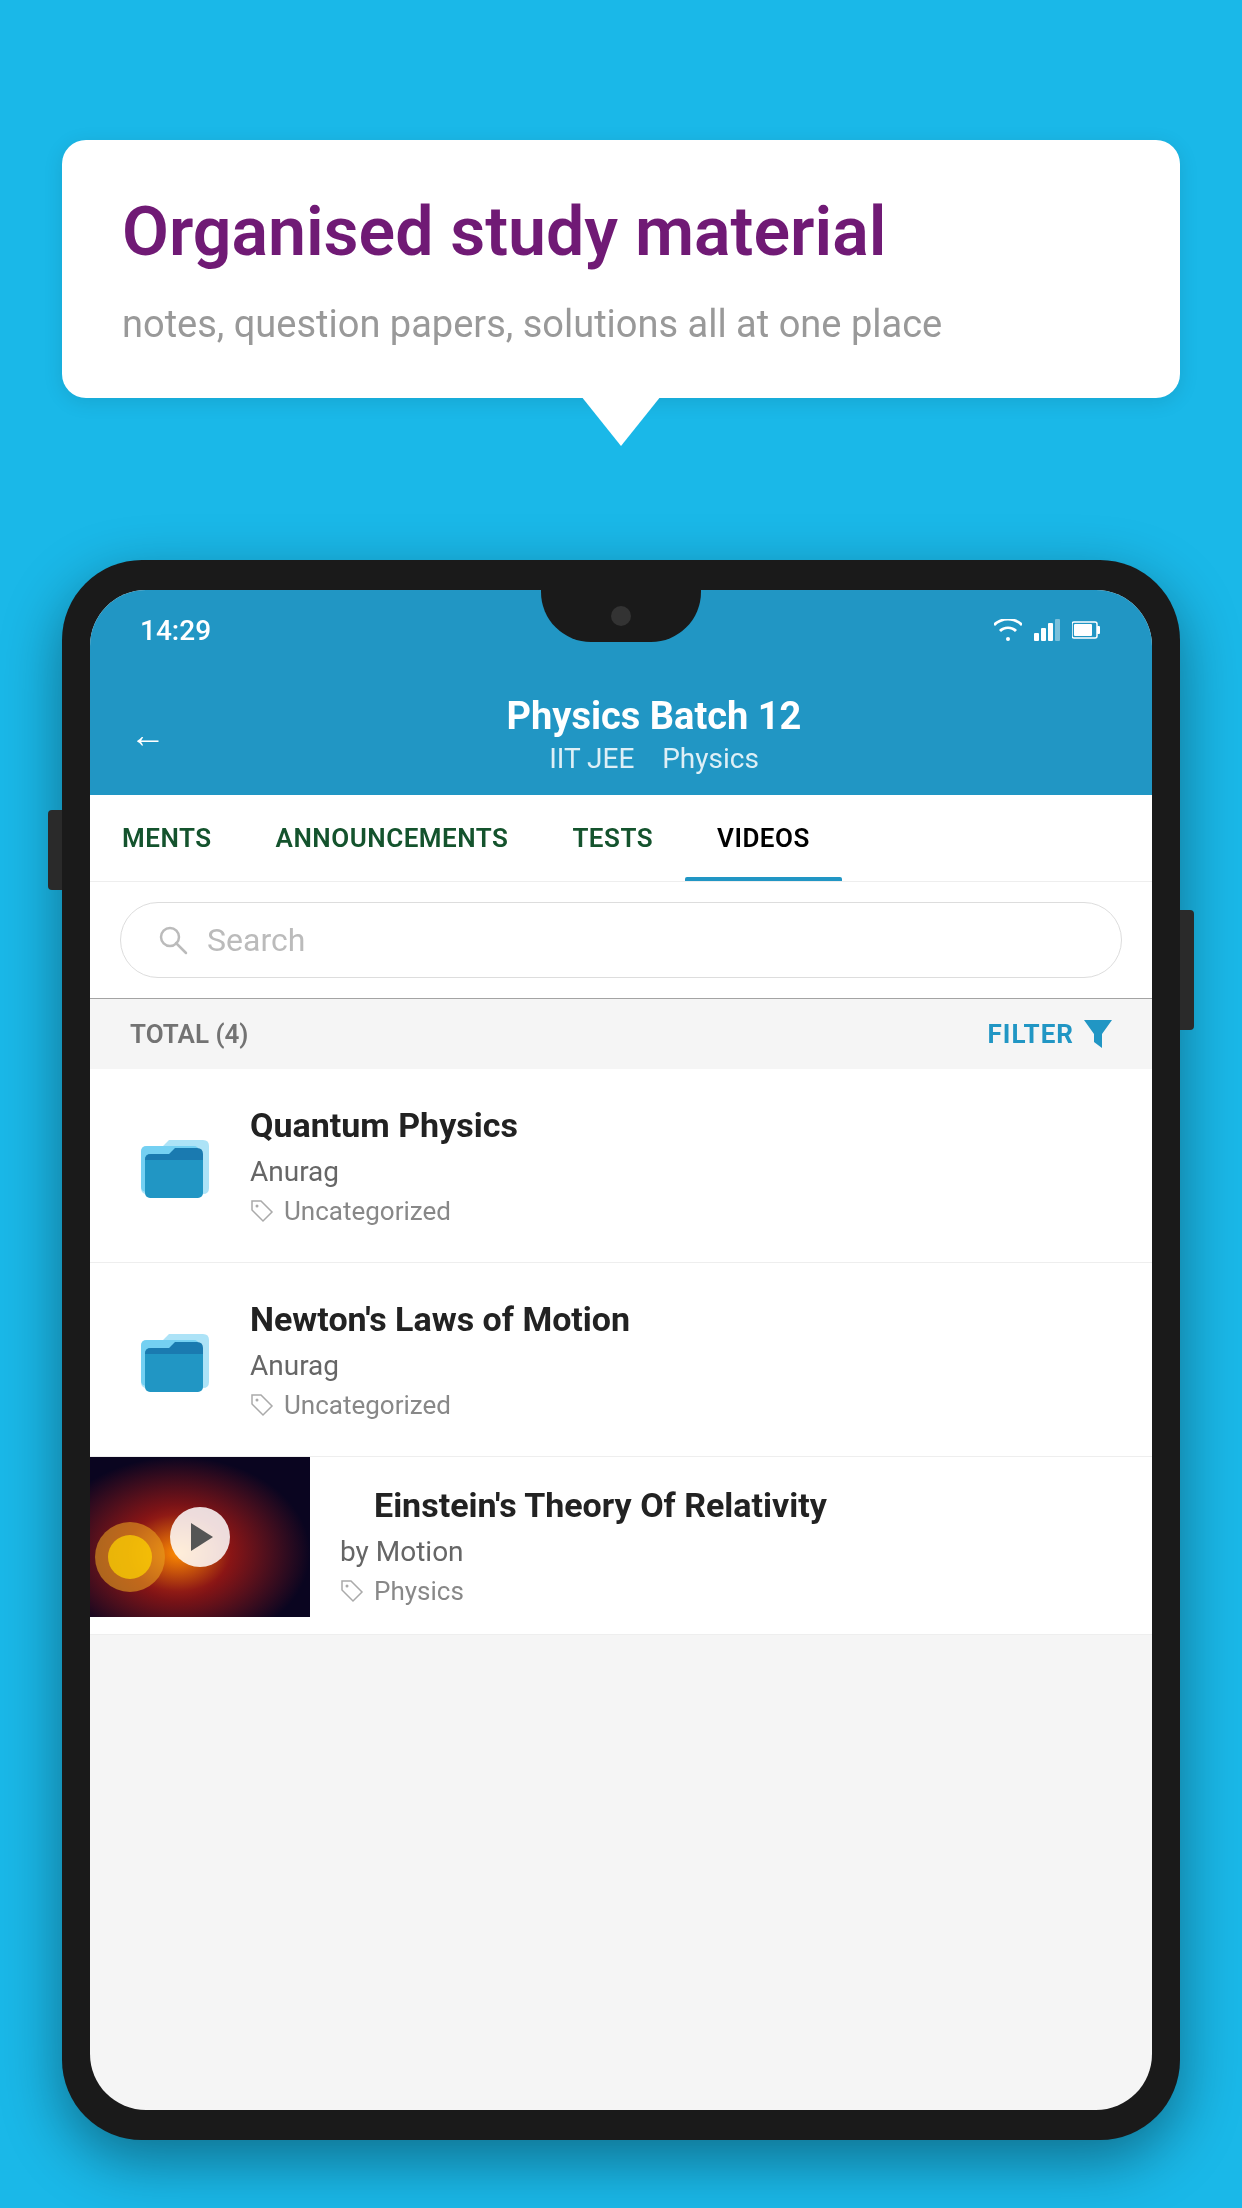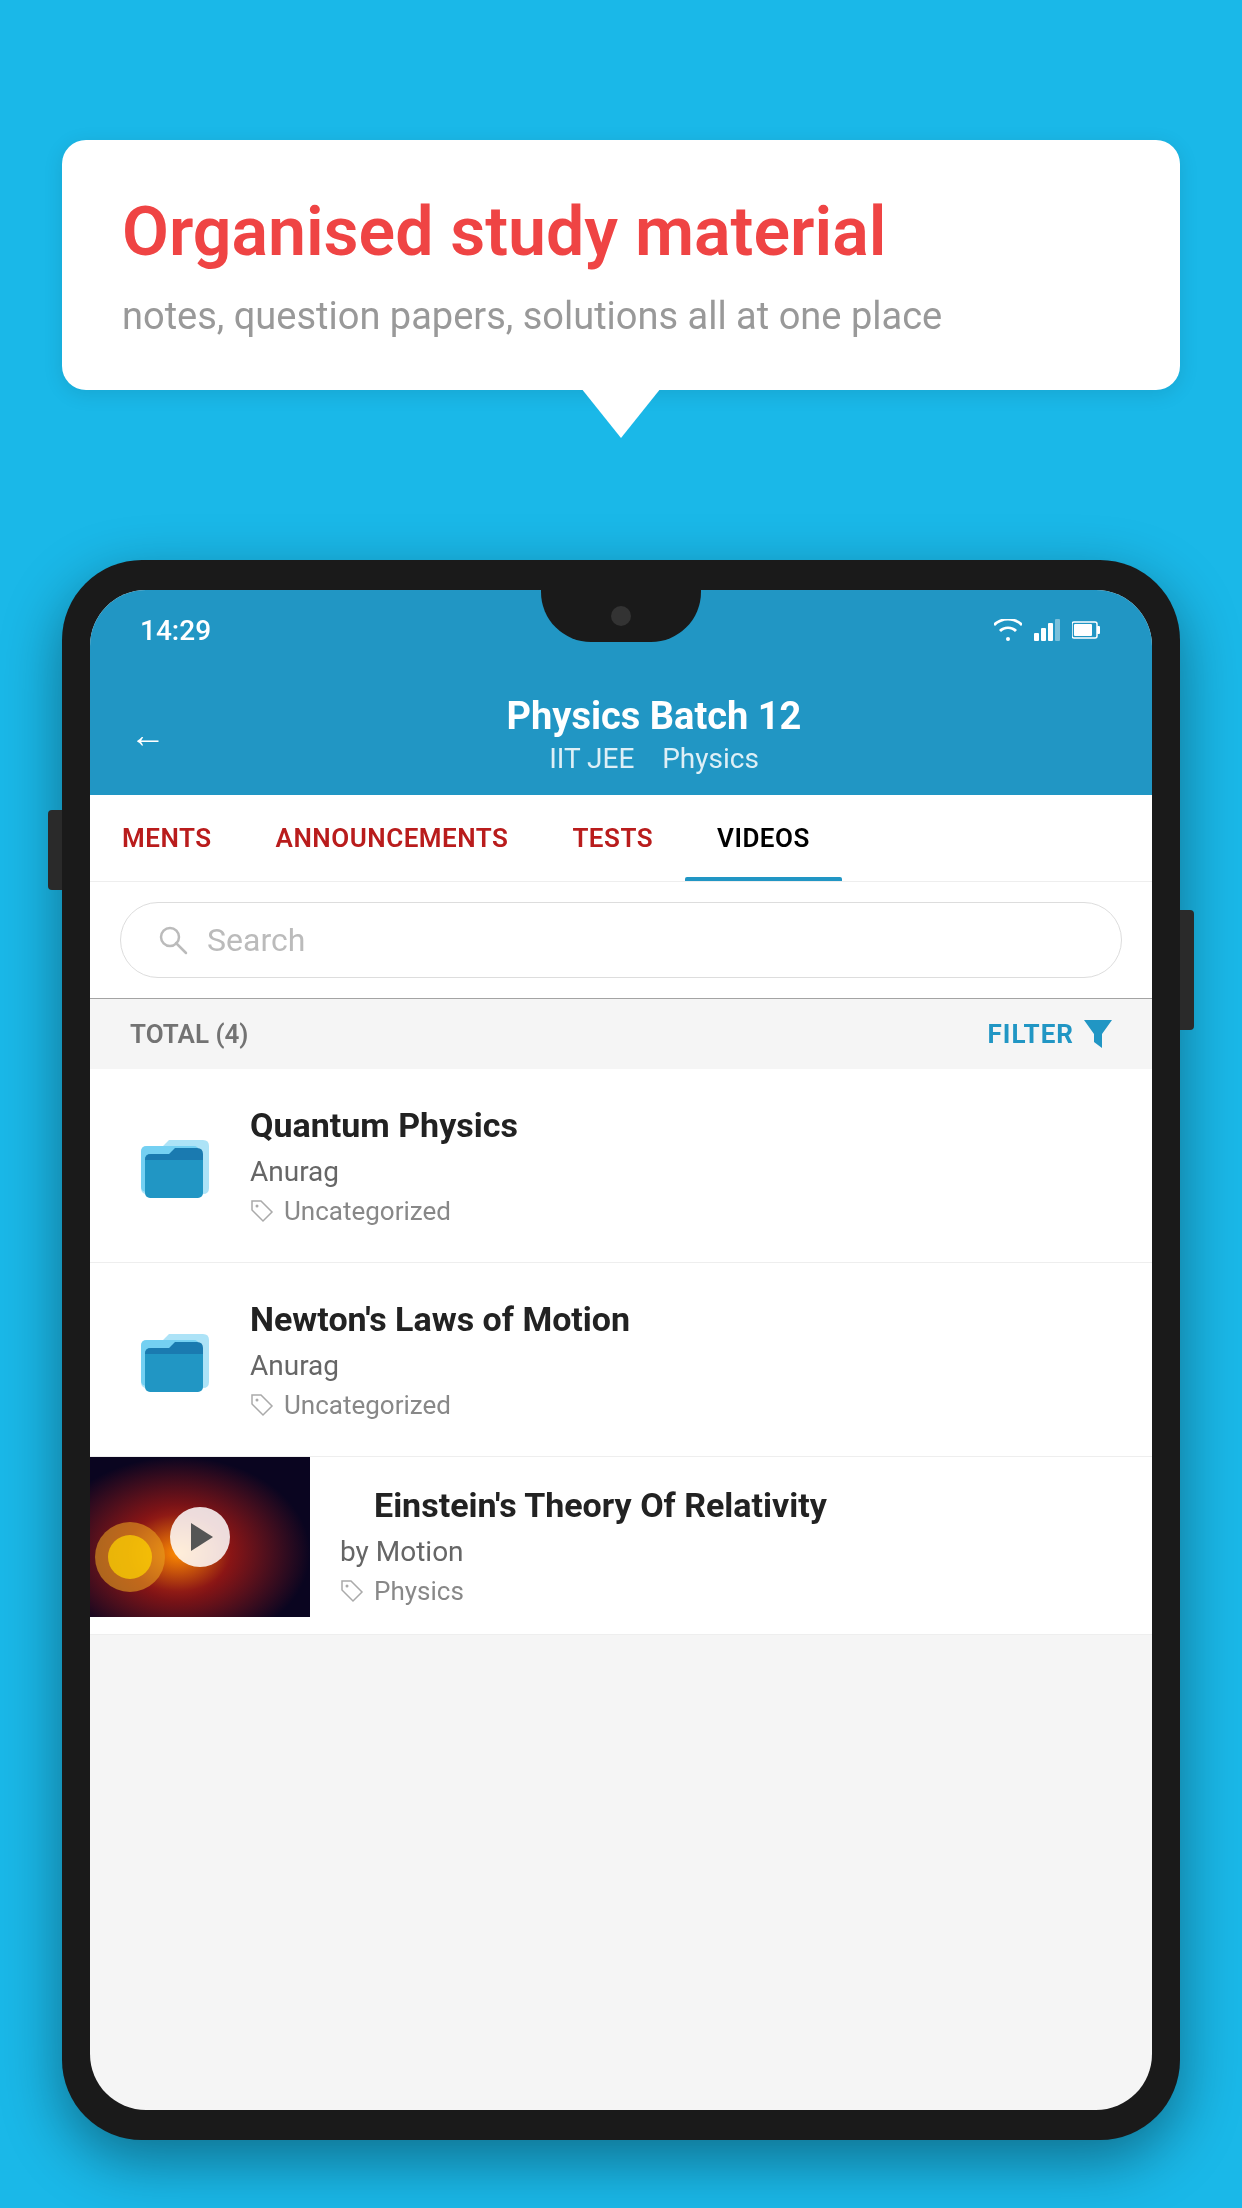--- a/index.html
+++ b/index.html
@@ -24,23 +24,23 @@
     .speech-bubble {
       background: white;
       border-radius: 24px;
       padding: 52px 60px 52px 60px;
       box-shadow: 0 4px 20px rgba(0,0,0,0.1);
     }
 
     .speech-bubble-title {
       font-size: 68px;
       font-weight: 600;
-      color: #ef4444;
+      color: #701a75;
       line-height: 1.2;
-      margin-bottom: 20px;
+      margin-bottom: 28px;
     }
 
     .speech-bubble-subtitle {
       font-size: 38px;
       color: #999;
       font-weight: 400;
     }
 
     .speech-bubble-arrow {
       width: 0;
@@ -184,21 +184,21 @@
       background: white;
       display: flex;
       border-bottom: 1px solid #eee;
       overflow-x: auto;
     }
 
     .tab {
       padding: 28px 32px;
       font-size: 26px;
       font-weight: 600;
-      color: #b91c1c;
+      color: #14532d;
       white-space: nowrap;
       cursor: pointer;
       letter-spacing: 0.5px;
       position: relative;
     }
 
     .tab.active {
       color: #000000;
     }
 

